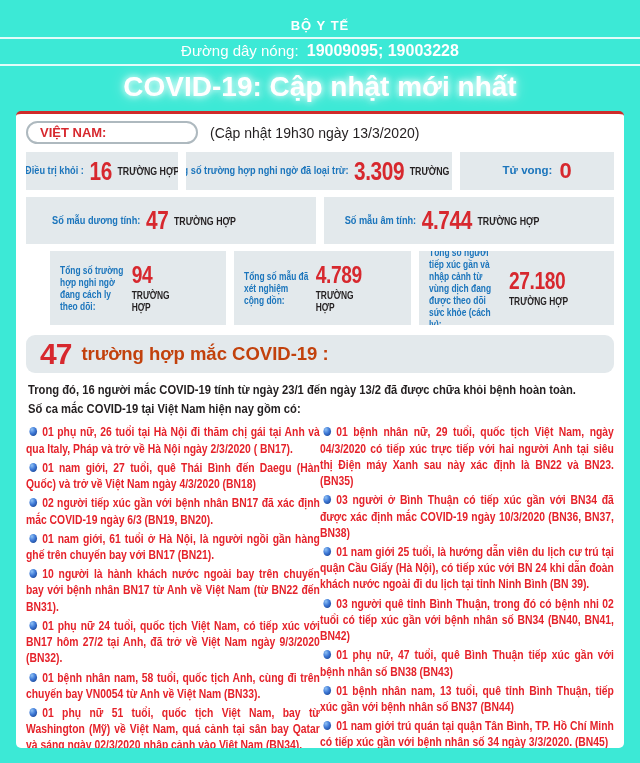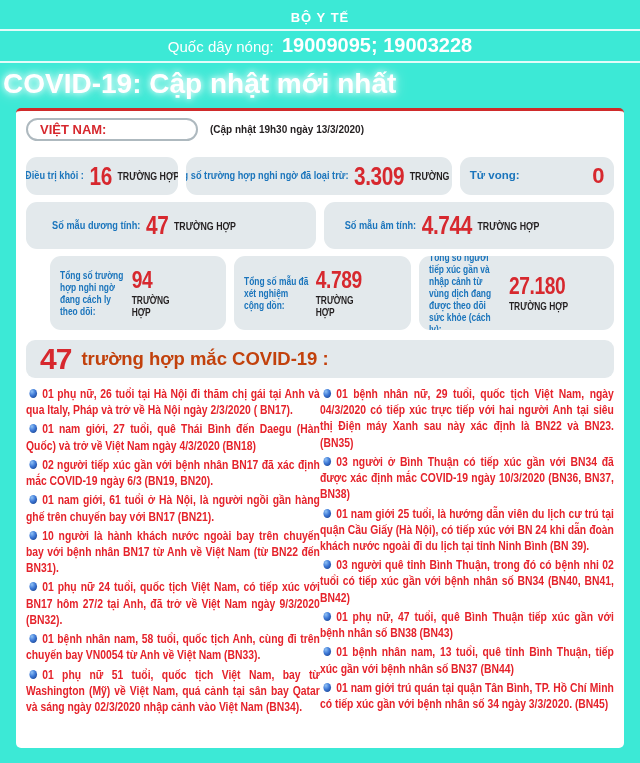--- a/index.html
+++ b/index.html
@@ -5,51 +5,51 @@
   * { margin:0; padding:0; box-sizing:border-box; }
   html,body { width:640px; height:763px; overflow:hidden; }
   body {
     background:#3CE9D6;
     font-family:"Liberation Sans", sans-serif;
     display:flex; flex-direction:column;
     color:#231f20;
   }
   
   .top { flex:0 0 auto; color:#fff; }
-  .ministry { text-align:center; font-weight:bold; font-size:13px; letter-spacing:1px; padding:10px 0 4px; }
+  .ministry { text-align:center; font-weight:bold; font-size:13px; letter-spacing:1px; padding:18px 0 4px; }
   .rule { height:2px; background:rgba(255,255,255,.85); }
   .hotline { text-align:center; font-size:15px; padding:3px 0 4px; }
-  .hotline .nums { font-weight:bold; font-size:20px; margin-left:4px; }
+  .hotline .nums { font-weight:bold; font-size:16px; margin-left:4px; }
   .main-title {
-    font-size:28px; font-weight:bold; padding:5px 3px 8px;
+    text-align:center; font-size:28px; font-weight:bold; padding:5px 3px 8px;
     text-shadow:0 0 6px rgba(255,255,255,.95), 0 0 14px rgba(255,255,255,.75);
   }
   
   .panel {
     flex:1 1 auto; margin:0 16px 15px; background:#fff; border-radius:5px;
     border-top:3px solid #cf2b2b; padding:6px 10px 8px; overflow:hidden;
   }
-  .panel-head { display:flex; align-items:center; gap:12px; margin:1px 0 16px; }
+  .panel-head { display:flex; align-items:center; gap:12px; margin:1px 0 8px; }
   .country-pill {
     display:inline-block; width:172px; border:2px solid #aeb9bf; border-radius:12px;
     padding:2px 12px; color:#d7282e; font-weight:bold; font-size:13px; background:#fff;
   }
-  .updated { font-weight:bold; font-size:10px;text-align:right; }
+  .updated { font-weight:normal; font-size:14px;text-align:right; }
   
   .stat-row { display:flex; gap:8px; margin-bottom:7px; }
-  .stat-box { background:#e3e9ec; border-radius:11px; padding:4px 10px; display:flex; align-items:center; overflow:hidden; }
+  .stat-box { background:#e3e9ec; border-radius:0; padding:4px 10px; display:flex; align-items:center; overflow:hidden; }
   .sq80 { width:125%; transform:scaleX(.8); transform-origin:0 50%; }
   .sq85 { width:117.6%; transform:scaleX(.85); transform-origin:0 0; }
   .inline-stat { display:flex; align-items:center; justify-content:center; gap:7px; white-space:nowrap; }
   .lbl { color:#1b75bc; font-weight:bold; font-size:11.5px; line-height:1.15; }
   .num { color:#d7282e; font-weight:bold; font-size:26px; letter-spacing:-.5px; }
   .unit { font-weight:bold; font-size:11px; color:#231f20; }
   .r1 .stat-box { height:38px; }
   .b-recovered { flex:150 1 0; } .b-excluded { flex:278 1 0; } .b-deaths { flex:152 1 0; }
-  .b-deaths .inline-stat { justify-content:space-between; width:100%; }
+  .b-deaths .inline-stat { justify-content:center; width:100%; }
   .b-deaths .num { font-size:22px; }
   .r2 .stat-box { flex:1 1 0; height:47px; justify-content:center; }
   .r3 { margin-bottom:8px; }
   .r3 .stat-box { height:74px; align-items:center; }
   .b-isolated { flex:1 1 0;margin-left:24px; } .b-tested { flex:1 1 0; } .b-contacts { flex:1.12 1 0; }
   .stack { display:flex; gap:8px; align-items:center; }
   .stack .lbl { flex:1 1 55%; font-size:10.5px; }
   .numwrap { flex:1 1 45%; display:flex; flex-direction:column; align-items:flex-start; }
   .numwrap .num { font-size:24px; line-height:1; }
   .numwrap .unit { font-size:10.5px; margin-top:2px; }
@@ -74,21 +74,21 @@
     background:radial-gradient(circle at 33% 28%, #8fc1f5 0%, #3d78d6 45%, #12367e 100%);
   }
 </style>
 </head>
 <body>
 
 <header class="top">
   <div class="ministry">BỘ Y TẾ</div>
   <div class="rule"></div>
   <div class="hotline">
-    <span>Quốc dây nóng:</span>
+    <span>Đường dây nóng:</span>
     <span class="nums">19009095; 19003228</span>
   </div>
   <div class="rule"></div>
   <h1 class="main-title">COVID-19: Cập nhật mới nhất</h1>
 </header>
 
 <main class="panel">
 
   <div class="panel-head">
     <span class="country-pill">VIỆT NAM:</span>
@@ -163,20 +163,26 @@
         </span>
       </div>
     </div>
   </div>
 
   <div class="section-bar">
     <span class="big-count">47</span>
     <span class="section-title">trường hợp mắc COVID-19 :</span>
   </div>
 
+  <div class="intro-wrap">
+    <div class="sq85">
+      <p class="intro">Trong đó, 16 người mắc COVID-19 tính từ ngày 23/1 đến ngày 13/2 đã được chữa khỏi bệnh hoàn toàn.</p>
+      <p class="intro">Số ca mắc COVID-19 tại Việt Nam hiện nay gồm có:</p>
+    </div>
+  </div>
 
   <div class="columns">
     <div class="col">
       <div class="sq85">
           <p class="case-item"><span class="bullet"></span><span>01 phụ nữ, 26 tuổi tại Hà Nội đi thăm chị gái tại Anh và qua Italy, Pháp và trở về Hà Nội ngày 2/3/2020 ( BN17).</span></p>
           <p class="case-item"><span class="bullet"></span><span>01 nam giới, 27 tuổi, quê Thái Bình đến Daegu (Hàn Quốc) và trở về Việt Nam ngày 4/3/2020 (BN18)</span></p>
           <p class="case-item"><span class="bullet"></span><span>02 người tiếp xúc gần với bệnh nhân BN17 đã xác định mắc COVID-19 ngày 6/3 (BN19, BN20).</span></p>
           <p class="case-item"><span class="bullet"></span><span>01 nam giới, 61 tuổi ở Hà Nội, là người ngồi gần hàng ghế trên chuyến bay với BN17 (BN21).</span></p>
           <p class="case-item"><span class="bullet"></span><span>10 người là hành khách nước ngoài bay trên chuyến bay với bệnh nhân BN17 từ Anh về Việt Nam (từ BN22 đến BN31).</span></p>
           <p class="case-item"><span class="bullet"></span><span>01 phụ nữ 24 tuổi, quốc tịch Việt Nam, có tiếp xúc với BN17 hôm 27/2 tại Anh, đã trở về Việt Nam ngày 9/3/2020 (BN32).</span></p>

